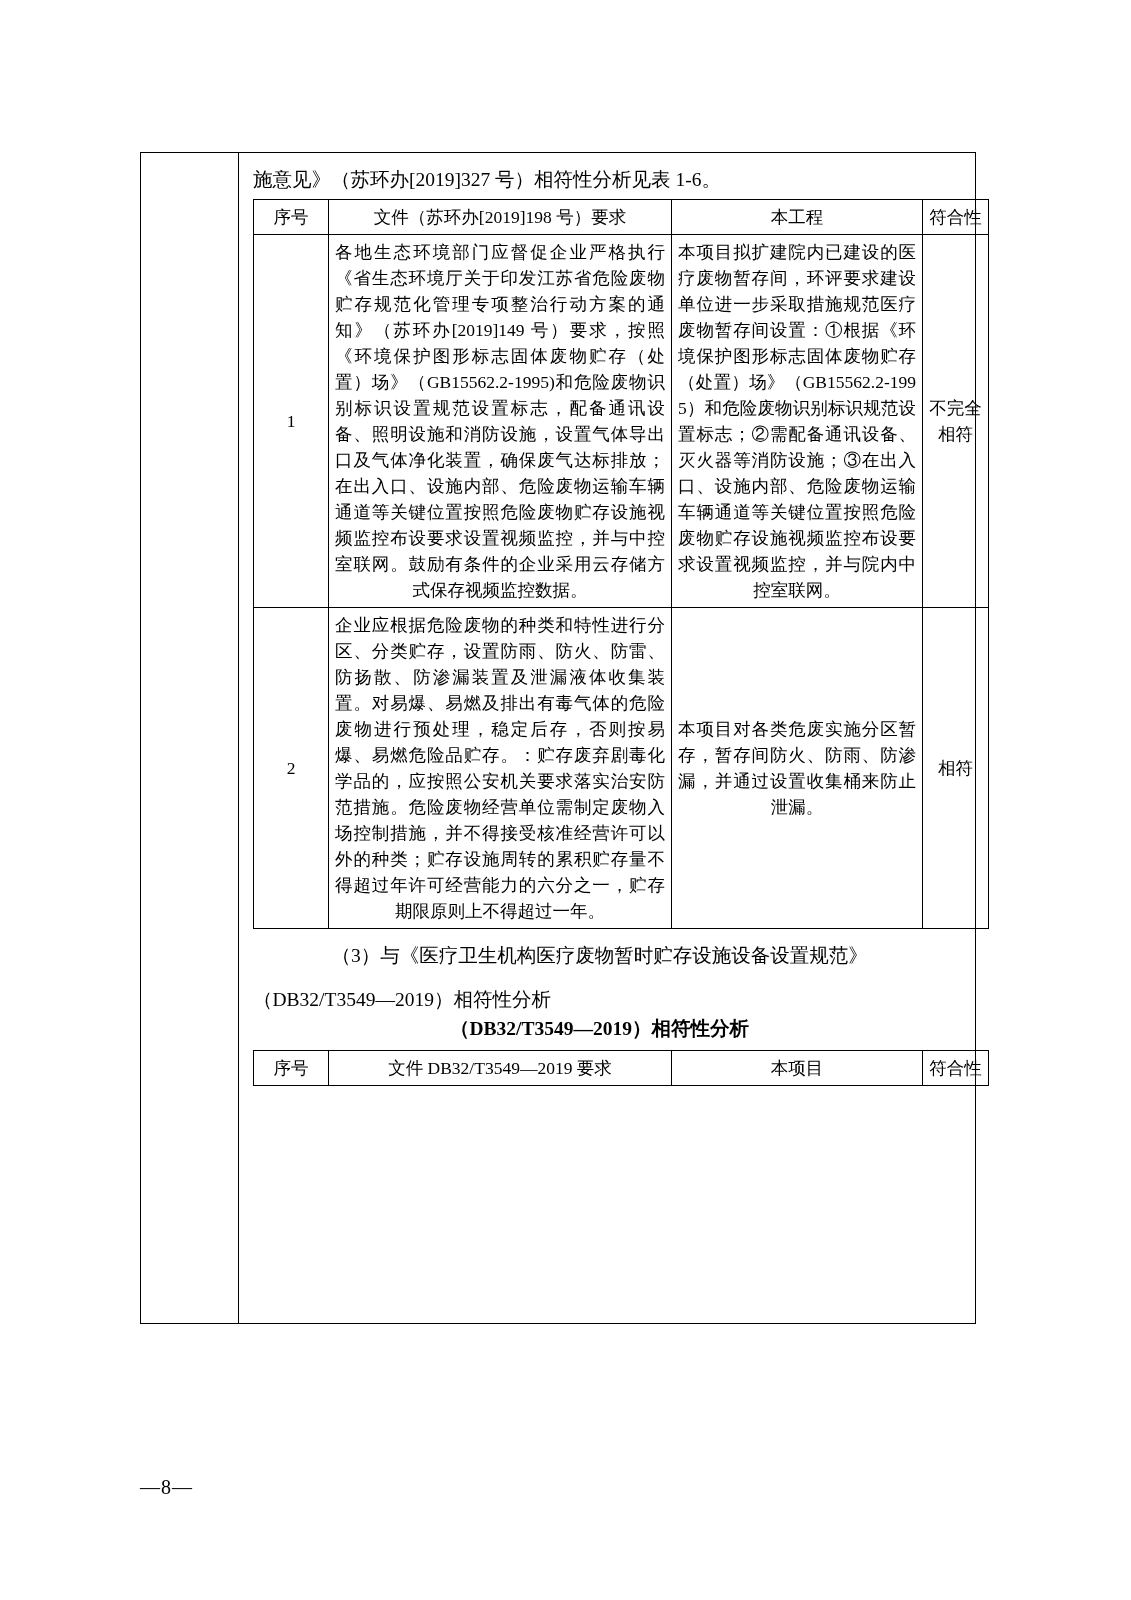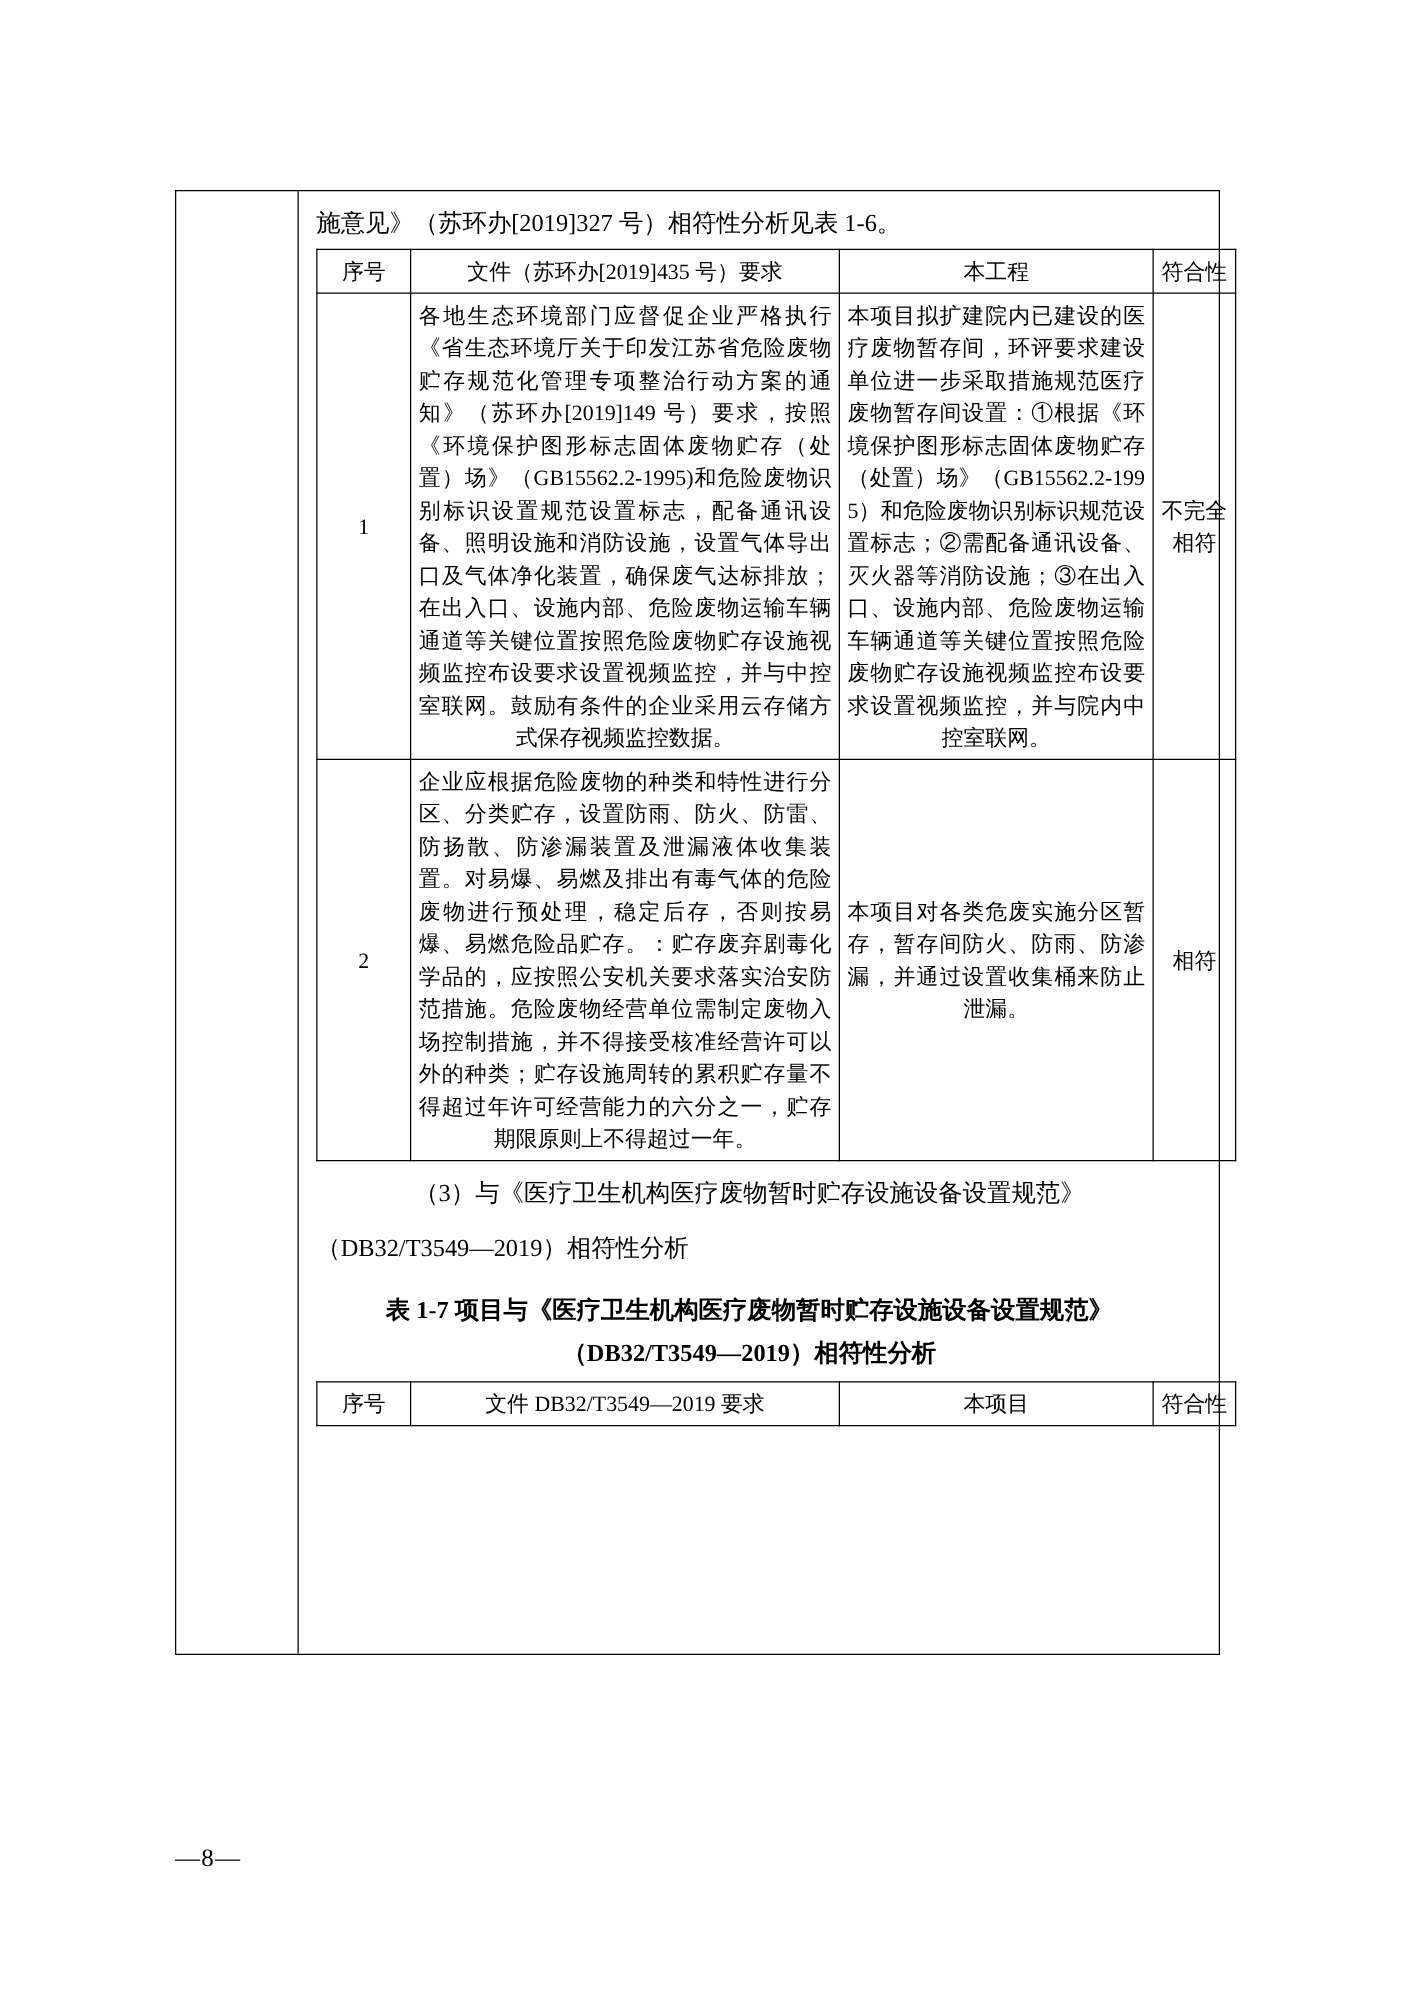--- a/index.html
+++ b/index.html
@@ -124,21 +124,21 @@
 
     <div class="content">
 
       <p class="para">施意见》（苏环办[2019]327 号）相符性分析见表 1-6。</p>
 
 
       <table class="doc">
         <tbody>
             <tr>
           <th class="c-num">序号</th>
-          <th class="c-req">文件（苏环办[2019]435 号）要求</th>
+          <th class="c-req">文件（苏环办[2019]198 号）要求</th>
           <th class="c-prj">本工程</th>
           <th class="c-cmp narrow-head">符合性</th>
         </tr>
         <tr>
           <td class="c-num">1</td>
           <td class="c-req cell-just">各地生态环境部门应督促企业严格执行《省生态环境厅关于印发江苏省危险废物贮存规范化管理专项整治行动方案的通知》（苏环办[2019]149 号）要求，按照《环境保护图形标志固体废物贮存（处置）场》（GB15562.2-1995)和危险废物识别标识设置规范设置标志，配备通讯设备、照明设施和消防设施，设置气体导出口及气体净化装置，确保废气达标排放；在出入口、设施内部、危险废物运输车辆通道等关键位置按照危险废物贮存设施视频监控布设要求设置视频监控，并与中控室联网。鼓励有条件的企业采用云存储方式保存视频监控数据。</td>
           <td class="c-prj cell-just">本项目拟扩建院内已建设的医疗废物暂存间，环评要求建设单位进一步采取措施规范医疗废物暂存间设置：①根据《环境保护图形标志固体废物贮存（处置）场》（GB15562.2-1995）和危险废物识别标识规范设置标志；②需配备通讯设备、灭火器等消防设施；③在出入口、设施内部、危险废物运输车辆通道等关键位置按照危险废物贮存设施视频监控布设要求设置视频监控，并与院内中控室联网。</td>
           <td class="c-cmp vert-label">不完全相符</td>
         </tr>
         <tr>
@@ -146,21 +146,20 @@
           <td class="c-req cell-just">企业应根据危险废物的种类和特性进行分区、分类贮存，设置防雨、防火、防雷、防扬散、防渗漏装置及泄漏液体收集装置。对易爆、易燃及排出有毒气体的危险废物进行预处理，稳定后存，否则按易爆、易燃危险品贮存。：贮存废弃剧毒化学品的，应按照公安机关要求落实治安防范措施。危险废物经营单位需制定废物入场控制措施，并不得接受核准经营许可以外的种类；贮存设施周转的累积贮存量不得超过年许可经营能力的六分之一，贮存期限原则上不得超过一年。</td>
           <td class="c-prj cell-just">本项目对各类危废实施分区暂存，暂存间防火、防雨、防渗漏，并通过设置收集桶来防止泄漏。</td>
           <td class="c-cmp vert-label">相符</td>
         </tr>
       </tbody>
         </table>
 
       <p class="subsec" style="text-align:center;">（3）与《医疗卫生机构医疗废物暂时贮存设施设备设置规范》</p>
       <p class="subsec">（DB32/T3549—2019）相符性分析</p>
 
-      <div class="tbl-title2">表 1-7 项目与《医疗卫生机构医疗废物暂时贮存设施设备设置规范》</div>
       <div class="tbl-title" style="margin-top:-4px;">（DB32/T3549—2019）相符性分析</div>
 
       <table class="doc">
         <tbody>
             <tr>
           <th class="c-num">序号</th>
           <th class="c-req">文件 DB32/T3549—2019 要求</th>
           <th class="c-prj">本项目</th>
           <th class="c-cmp narrow-head">符合性</th>
         </tr>

